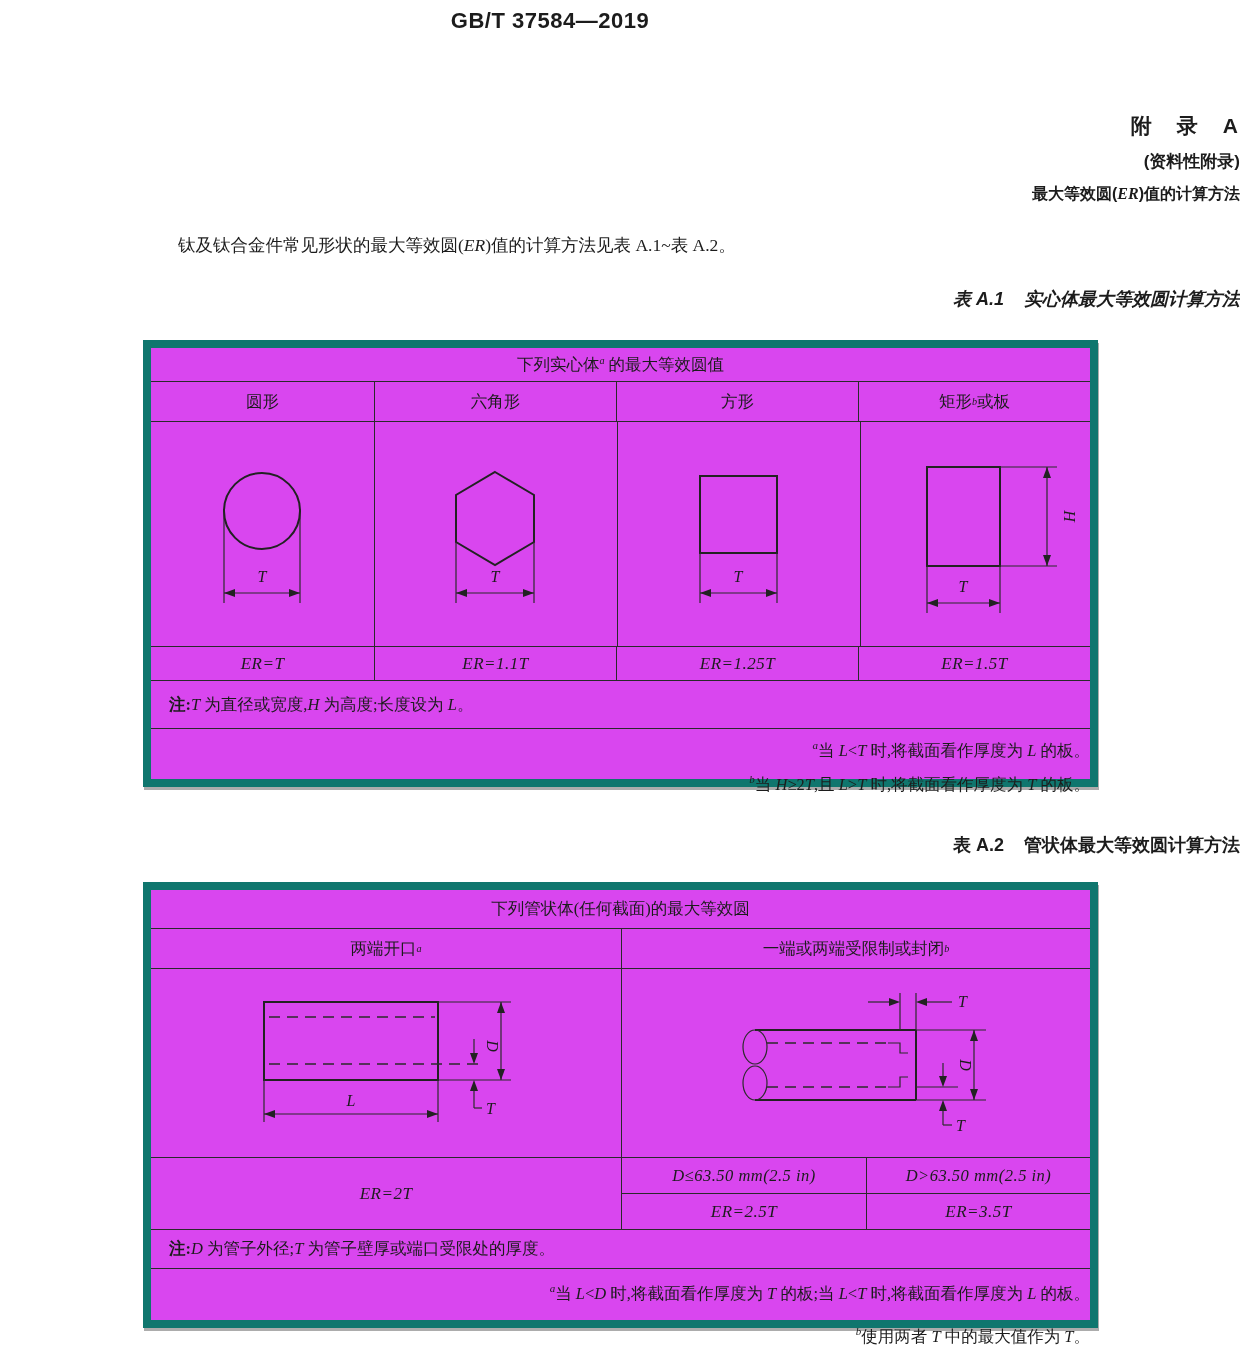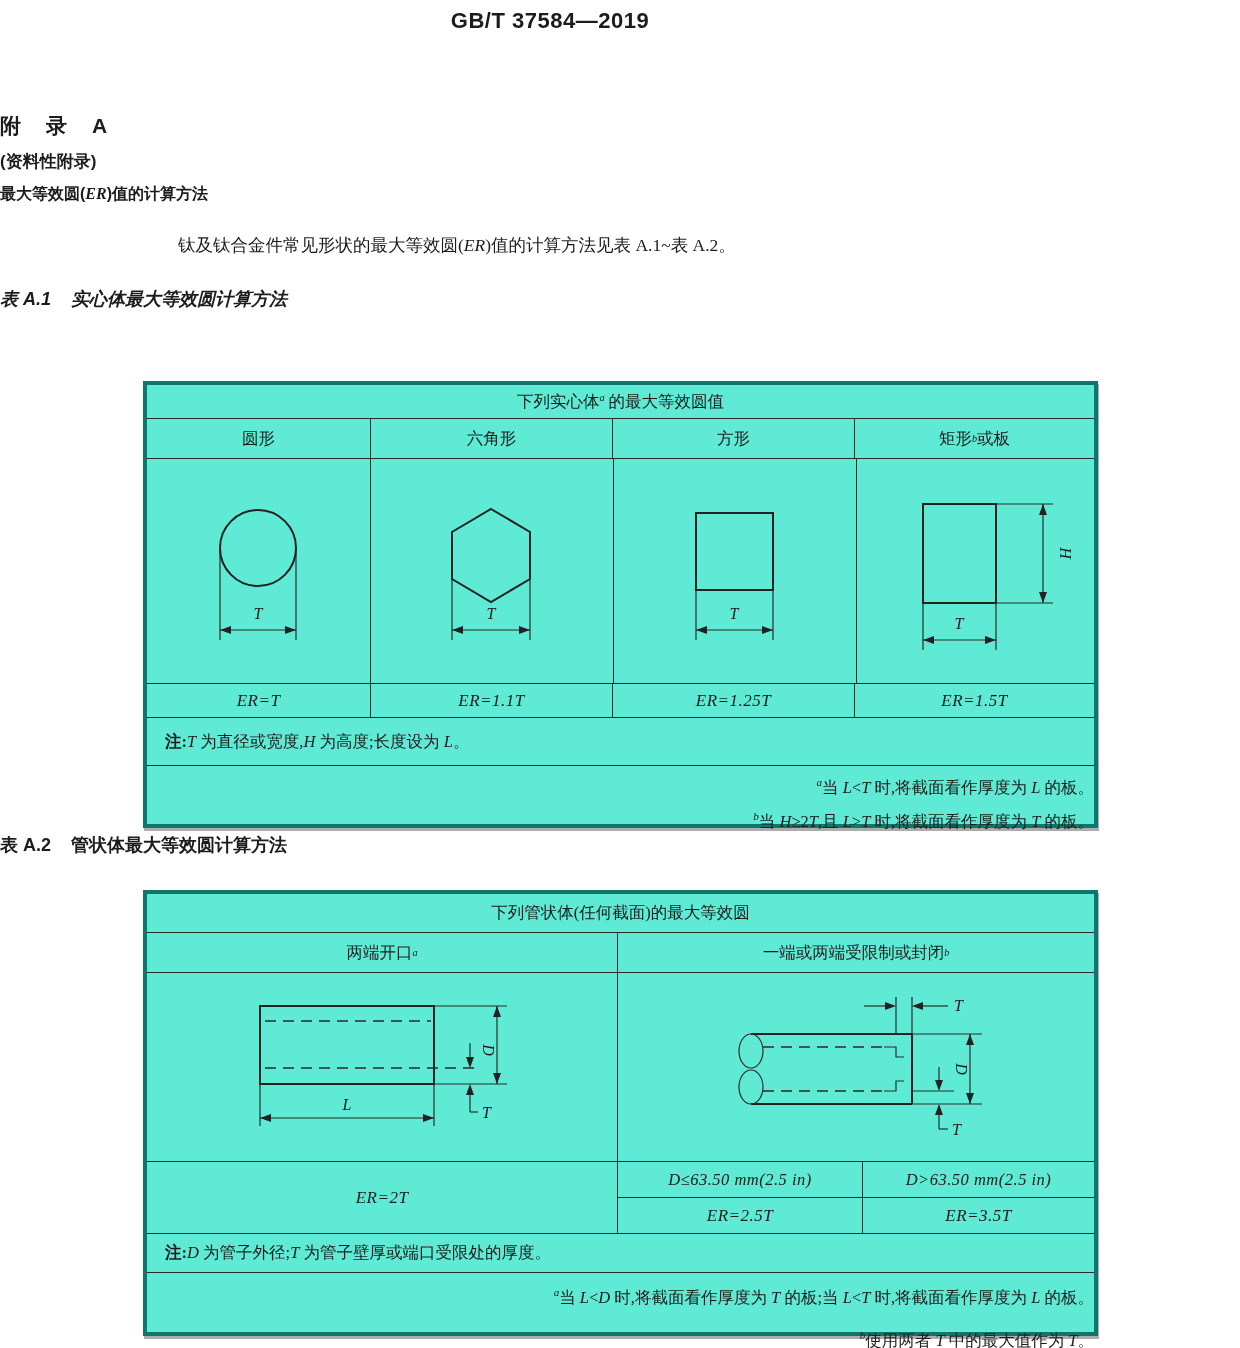--- a/index.html
+++ b/index.html
@@ -11,35 +11,35 @@
   .abs{position:absolute;}
   .sans{font-family:"Liberation Sans","DejaVu Sans",sans-serif;}
   .it{font-style:italic;font-family:"Liberation Serif","DejaVu Serif",serif;}
   .bd{font-weight:bold;}
   .sp{font-size:62%;vertical-align:super;font-style:italic;line-height:0;}
 
   .doc-code{top:8px;left:0;width:1100px;text-align:center;
     font-family:"Liberation Sans","DejaVu Sans",sans-serif;
     font-weight:bold;font-size:22px;letter-spacing:0.5px;}
 
-  .center-line{left:0;width:1240px;text-align:left;}
+  .center-line{left:0;width:1240px;text-align:right;}
   .app-title{top:112px;font-weight:bold;font-size:21px;letter-spacing:2px;}
   .app-sub{top:150px;font-weight:bold;font-size:17px;}
   .app-head{top:184px;font-weight:bold;font-size:16px;}
   .intro{top:232px;left:143px;width:958px;font-size:17.5px;line-height:1.55;text-indent:2em;}
 
   .tbl-caption{font-weight:bold;font-size:18px;}
   .cap-label{margin-right:20px;}
   #caption-a1{top:287px;font-style:italic;}
   #caption-a2{top:833px;}
 
-  .tbl{left:143px;width:955px;border:4px solid #0f766e;box-sizing:border-box;
-       background:#5eead4;box-shadow:1px 3px 0 rgba(70,70,70,0.45);margin-top:41px;}
+  .tbl{left:143px;width:955px;border:8px solid #0f766e;box-sizing:border-box;
+       background:#d946ef;box-shadow:1px 3px 0 rgba(70,70,70,0.45);}
   #table-a1{top:340px;height:447px;}
-  #table-a2{top:849px;height:446px;}
+  #table-a2{top:882px;height:446px;}
 
   .row{display:flex;align-items:stretch;}
   .row + .row{border-top:1px solid #2a2a2a;}
   .c{display:flex;align-items:center;justify-content:center;box-sizing:border-box;}
   .c + .c{border-left:1px solid #2a2a2a;}
   .head-row{justify-content:center;align-items:center;display:flex;font-size:16.5px;}
   .colhead{font-size:16.5px;}
   .formula{font-style:italic;font-family:"Liberation Serif","DejaVu Serif",serif;
            font-size:17px;letter-spacing:0.5px;}
   .note-row{display:block;padding-left:18px;font-size:16.5px;}

